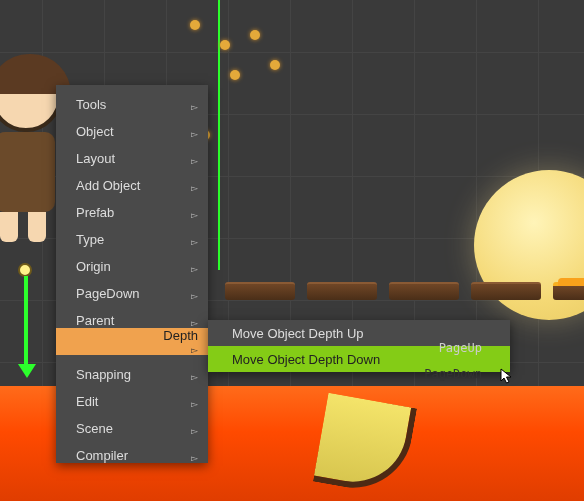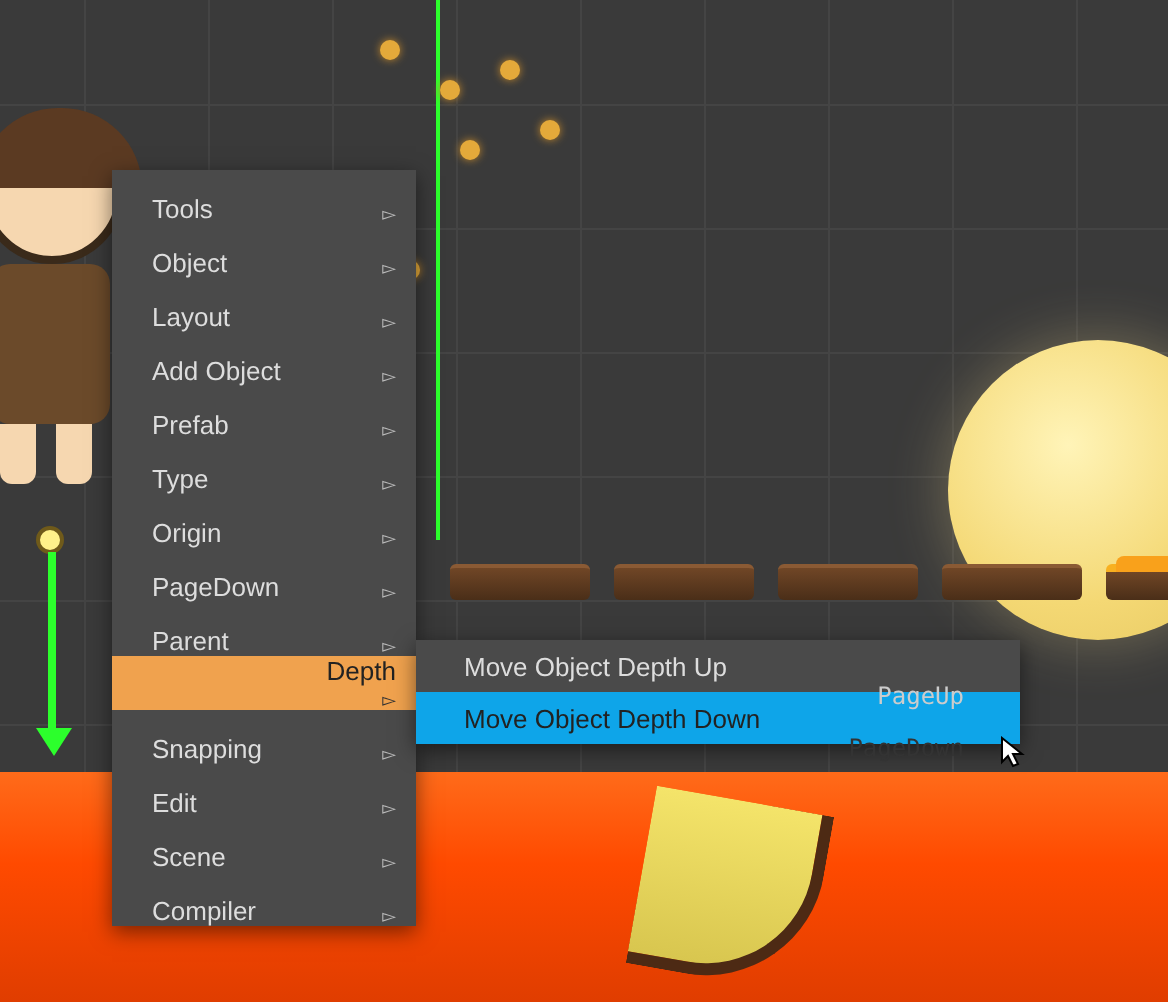--- a/index.html
+++ b/index.html
@@ -205,21 +205,21 @@
   .sub-item {
     display:flex;
     align-items:center;
     justify-content:space-between;
     height:26px;
     padding:0 28px 0 24px;
     color:#ddd;
     cursor:default;
   }
   .sub-item.highlight {
-    background:#0ea5e9;
+    background:#84cc16;
     color:#222;
   }
   .sub-item .shortcut {
     font-family: monospace;
     font-size: 12px;
     color:#ccc;
     margin-top:30px;
   }
   .sub-item.highlight .shortcut { color:#333; }
 

